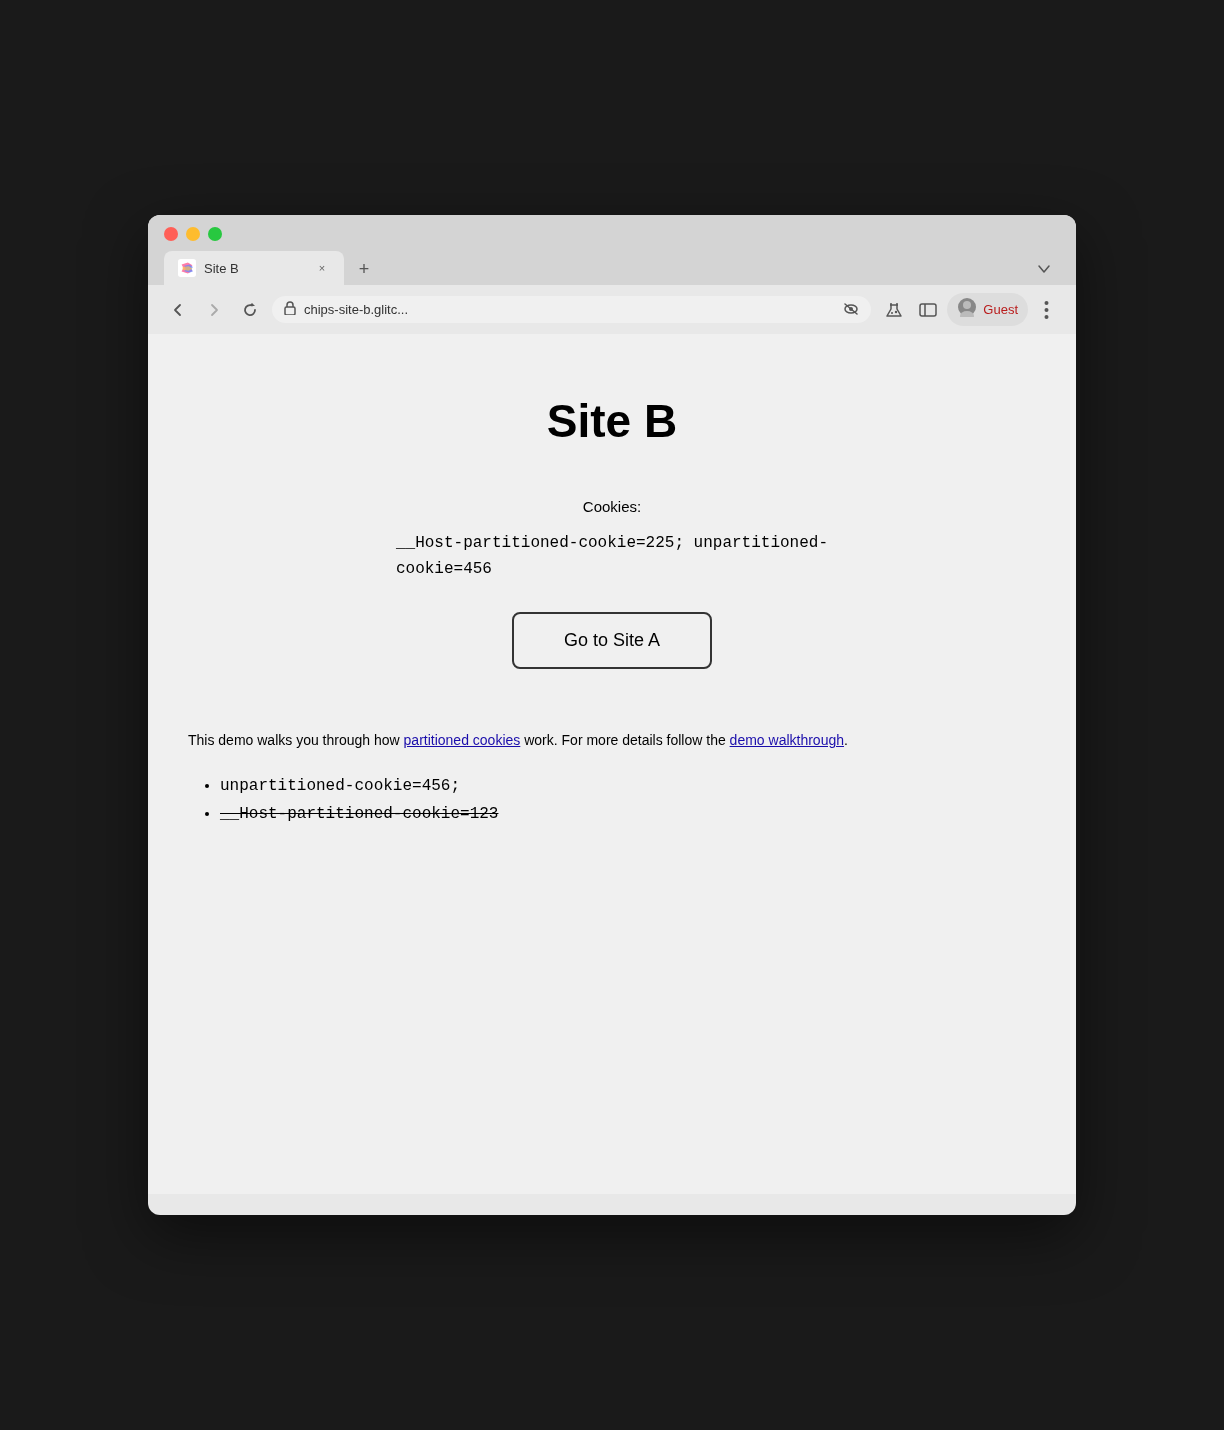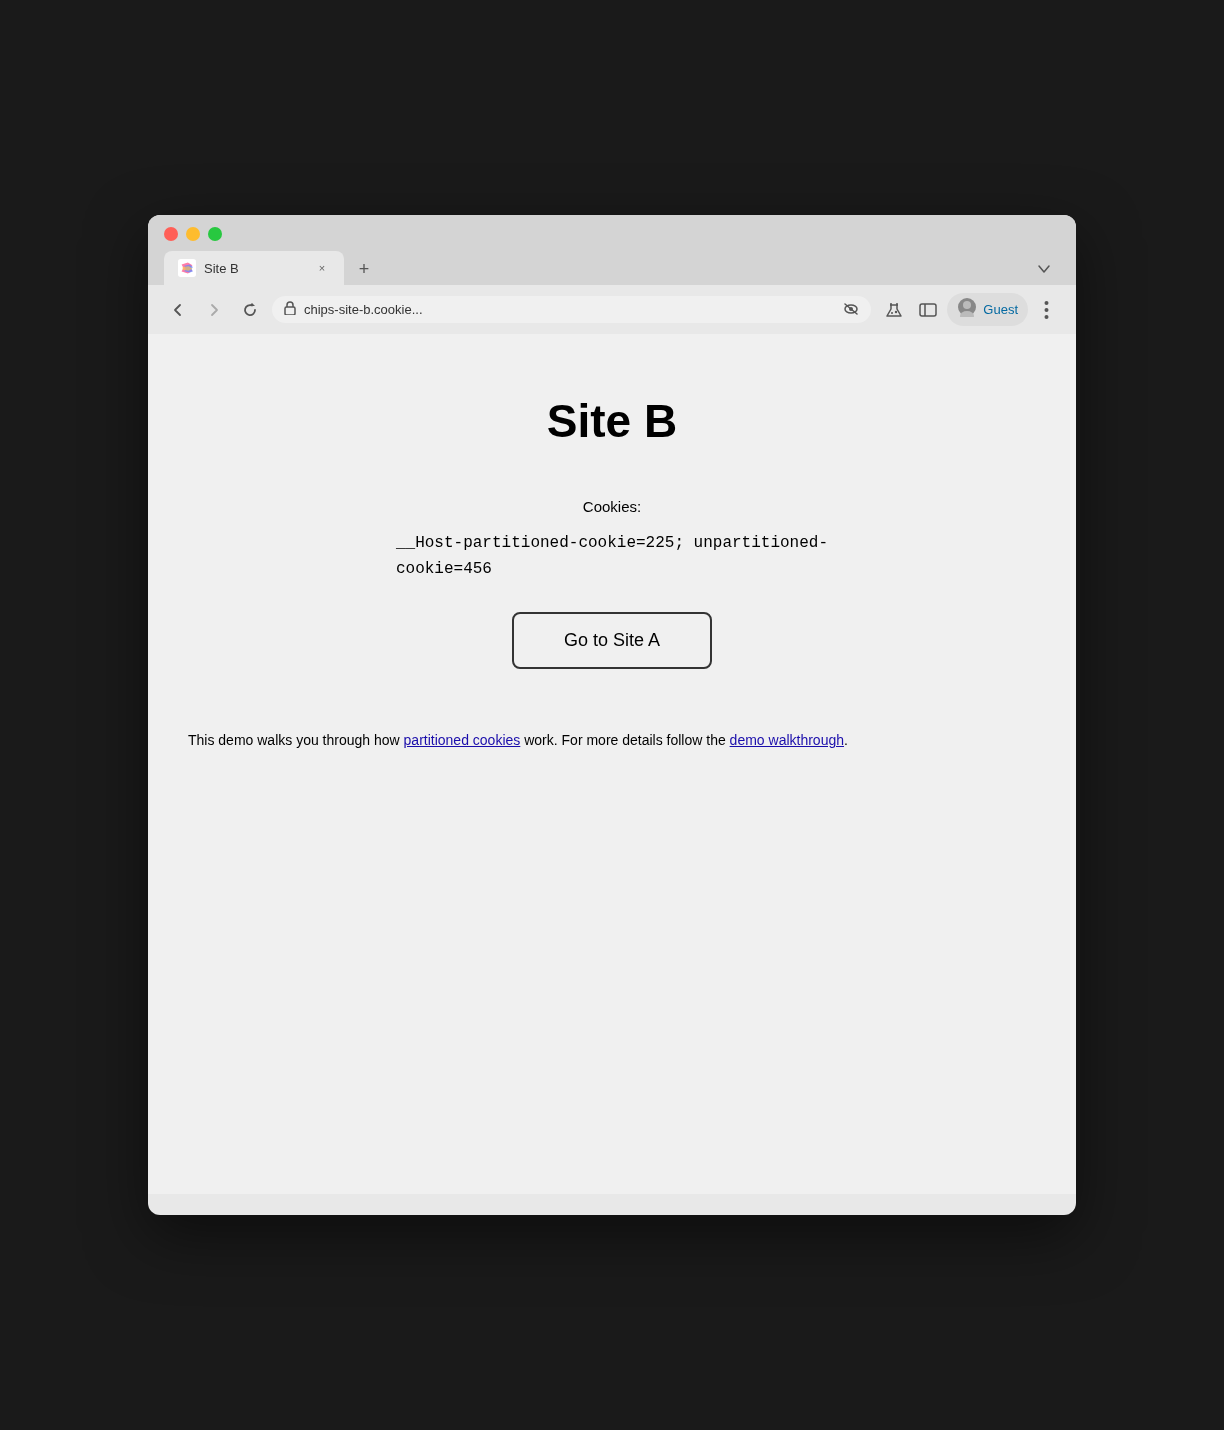--- a/index.html
+++ b/index.html
@@ -194,21 +194,21 @@
       background: #ddd;
     }
 
     .profile-icon {
       font-size: 18px;
       color: #555;
     }
 
     .profile-name {
       font-size: 13px;
-      color: #0369a1;
+      color: #b91c1c;
     }
 
     .more-btn {
       width: 28px;
       height: 28px;
       display: flex;
       align-items: center;
       justify-content: center;
       cursor: pointer;
       border-radius: 4px;
@@ -360,21 +360,21 @@
       </svg>
     </div>
 
     <div class="address-bar">
       <span class="lock-icon">
         <svg width="12" height="14" viewBox="0 0 12 14">
           <rect x="1" y="6" width="10" height="8" rx="1.5" fill="none" stroke="#555" stroke-width="1.5"></rect>
           <path d="M3 6 V4 A3 3 0 0 1 9 4 V6" fill="none" stroke="#555" stroke-width="1.5"></path>
         </svg>
       </span>
-      <span class="address-text">chips-site-b.cookie...</span>
+      <span class="address-text">chips-site-b.glitc...</span>
       <span class="eye-slash-icon">
         <svg width="16" height="12" viewBox="0 0 16 12">
           <ellipse cx="8" cy="6" rx="6" ry="4" fill="none" stroke="#555" stroke-width="1.5"></ellipse>
           <circle cx="8" cy="6" r="2" fill="#555"></circle>
           <line x1="2" y1="1" x2="14" y2="11" stroke="#555" stroke-width="1.5" stroke-linecap="round"></line>
         </svg>
       </span>
     </div>
 
     <div class="toolbar-actions">
@@ -420,17 +420,21 @@
       <p class="cookies-label">Cookies:</p>
       <pre class="cookie-value">__Host-partitioned-cookie=225; unpartitioned-
 cookie=456</pre>
       <button class="go-to-site-btn">Go to Site A</button>
     </div>
 
     <div class="description-section">
       <p class="description-para">
         <span>This demo walks you through how </span><a href="#">partitioned cookies</a><span> work. For more details follow the </span><a href="#">demo walkthrough</a><span>.</span>
       </p>
+      <ul class="bullet-list">
+        <li>unpartitioned-cookie=456;</li>
+        <li class="strikethrough">__Host-partitioned-cookie=123</li>
+      </ul>
     </div>
 
   </div>
 
 </div>
 
 </body></html>

